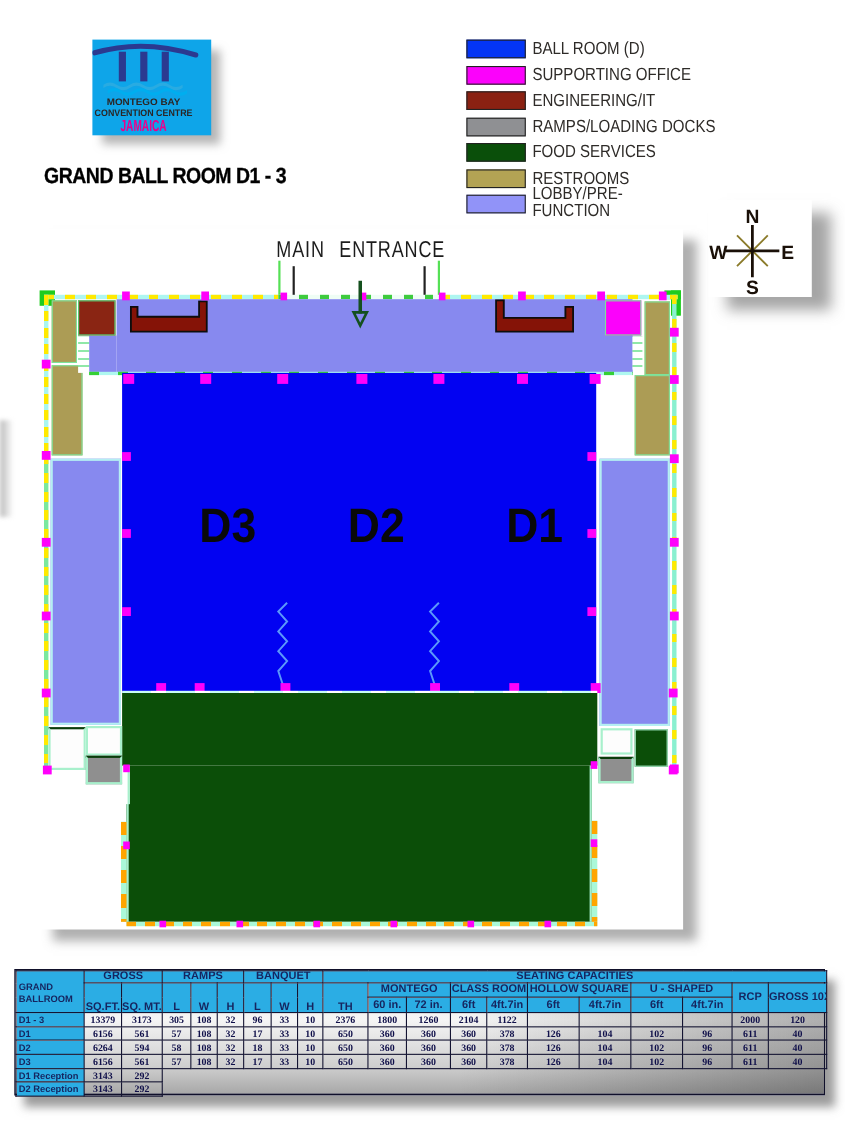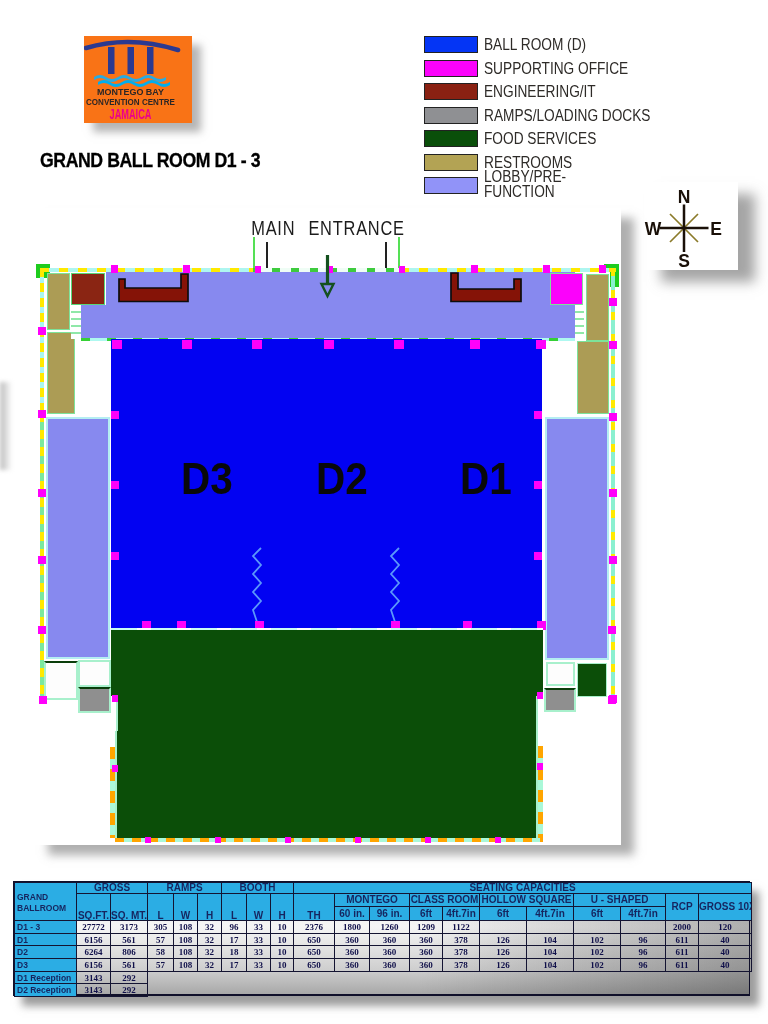--- a/index.html
+++ b/index.html
@@ -11,21 +11,21 @@
 .b{background:#2BADE4;color:#16255f;font-weight:bold;font-size:10px;text-align:center;border:1px solid #141432;line-height:8px}
 .bb{vertical-align:bottom}
 .lbl{background:#2BADE4;color:#16255f;font-weight:bold;font-size:8.5px;text-align:left;padding-left:2px !important;border:1px solid #141432}
 .d{font-family:"Liberation Serif",serif;font-size:9px;font-weight:bold;color:#10104a;text-align:center;border:1px solid #141432}
 .nb{border:none !important}
 </style>
 </head>
 <body>
 <div id="page">
 
-<div class="abs" id="logobox" style="left:84px;top:36px;width:108px;height:87px;background:#f97316;box-shadow:9px 9px 8px rgba(120,120,120,0.55);">
+<div class="abs" id="logobox" style="left:84px;top:36px;width:108px;height:87px;background:#0ea5e9;box-shadow:9px 9px 8px rgba(120,120,120,0.55);">
 <svg width="108" height="87" viewBox="0 0 108 87" xmlns="http://www.w3.org/2000/svg">
 
 <path d="M2 12 Q46 -1 94 14" stroke="#2B3990" stroke-width="4.6" fill="none" stroke-linecap="round"></path>
 
 <rect x="24" y="11" width="6.5" height="27" fill="#2B3990"></rect>
 <rect x="43.5" y="11" width="6.5" height="27" fill="#2B3990"></rect>
 <rect x="63" y="11" width="6.5" height="27" fill="#2B3990"></rect>
 
 <path d="M10 41 q6 -4 12 0 q6 4 12 0 q6 -4 12 0 q6 4 12 0 q6 -4 12 0 q6 4 12 0 l0 3 q-6 4 -12 0 q-6 -4 -12 0 q-6 4 -12 0 q-6 -4 -12 0 q-6 4 -12 0 q-6 -4 -12 0 z" fill="#29ABE2"></path>
 <path d="M14 46 q6 -4 12 0 q6 4 12 0 q6 -4 12 0 q6 4 12 0 q6 -4 12 0 q6 4 12 0 l0 3 q-6 4 -12 0 q-6 -4 -12 0 q-6 4 -12 0 q-6 -4 -12 0 q-6 4 -12 0 q-6 -4 -12 0 z" fill="#00AEEF"></path>
@@ -279,21 +279,21 @@
           <col style="width:45px">
           <col style="width:33px">
           <col style="width:53px">
 </colgroup>
 
 <tbody>
           <tr style="height:11px;">
 <td class="lbl" rowspan="3" style="font-size:8.5px;line-height:11px;vertical-align:middle;padding-top:3px;">GRAND<br>BALLROOM</td>
 <td class="b" colspan="2">GROSS</td>
 <td class="b" colspan="3">RAMPS</td>
-<td class="b" colspan="3">BOOTH</td>
+<td class="b" colspan="3">BANQUET</td>
 <td class="b" colspan="11">SEATING CAPACITIES</td>
 </tr>
 
 <tr style="height:13px;">
 <td class="b bb" rowspan="2">SQ.FT.</td>
 <td class="b bb" rowspan="2">SQ. MT.</td>
 <td class="b bb" rowspan="2">L</td>
 <td class="b bb" rowspan="2">W</td>
 <td class="b bb" rowspan="2">H</td>
 <td class="b bb" rowspan="2">L</td>
@@ -303,43 +303,43 @@
 <td class="b" colspan="2">MONTEGO</td>
 <td class="b" colspan="2">CLASS ROOM</td>
 <td class="b" colspan="2">HOLLOW SQUARE</td>
 <td class="b" colspan="2">U - SHAPED</td>
 <td class="b" rowspan="2">RCP</td>
 <td class="b" rowspan="2">GROSS 10X10</td>
 </tr>
 
 <tr style="height:14px;">
 <td class="b">60 in.</td>
-<td class="b">96 in.</td>
+<td class="b">72 in.</td>
 <td class="b">6ft</td>
 <td class="b">4ft.7in</td>
 <td class="b">6ft</td>
 <td class="b">4ft.7in</td>
 <td class="b">6ft</td>
 <td class="b">4ft.7in</td>
 </tr>
 
 <tr style="height:13px;">
 <td class="lbl">D1 - 3</td>
-<td class="d">27772</td>
+<td class="d">13379</td>
             <td class="d">3173</td>
             <td class="d">305</td>
             <td class="d">108</td>
             <td class="d">32</td>
             <td class="d">96</td>
             <td class="d">33</td>
             <td class="d">10</td>
             <td class="d">2376</td>
             <td class="d">1800</td>
             <td class="d">1260</td>
-            <td class="d">1209</td>
+            <td class="d">2104</td>
             <td class="d">1122</td>
             <td class="d"></td>
             <td class="d"></td>
             <td class="d"></td>
             <td class="d"></td>
             <td class="d">2000</td>
             <td class="d">120</td>
 </tr>
 
 <tr style="height:12px;">
@@ -361,21 +361,21 @@
             <td class="d">104</td>
             <td class="d">102</td>
             <td class="d">96</td>
             <td class="d">611</td>
             <td class="d">40</td>
 </tr>
 
 <tr style="height:13px;">
 <td class="lbl">D2</td>
 <td class="d">6264</td>
-            <td class="d">806</td>
+            <td class="d">594</td>
             <td class="d">58</td>
             <td class="d">108</td>
             <td class="d">32</td>
             <td class="d">18</td>
             <td class="d">33</td>
             <td class="d">10</td>
             <td class="d">650</td>
             <td class="d">360</td>
             <td class="d">360</td>
             <td class="d">360</td>

